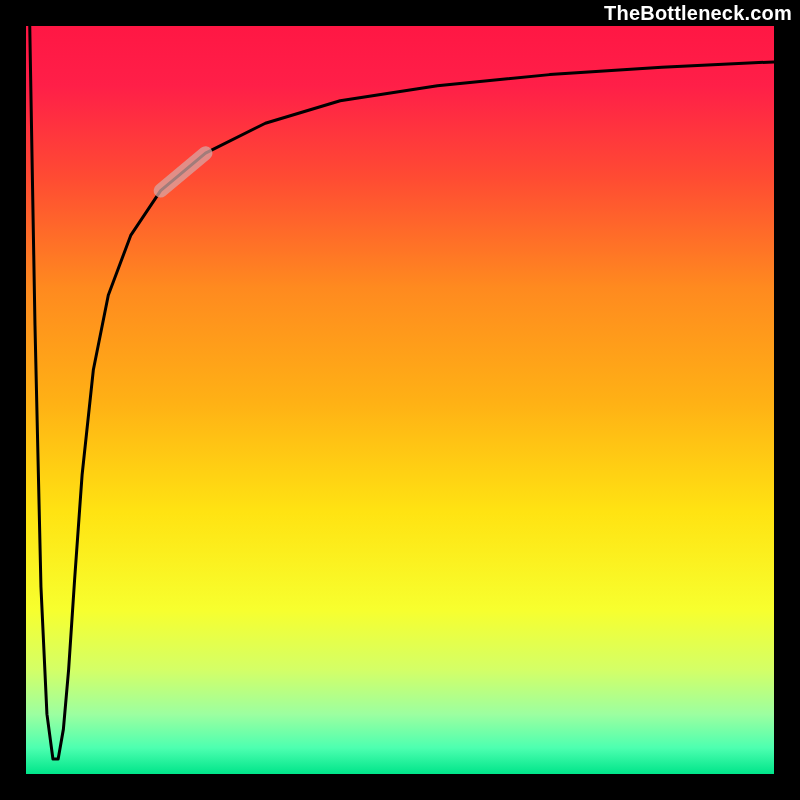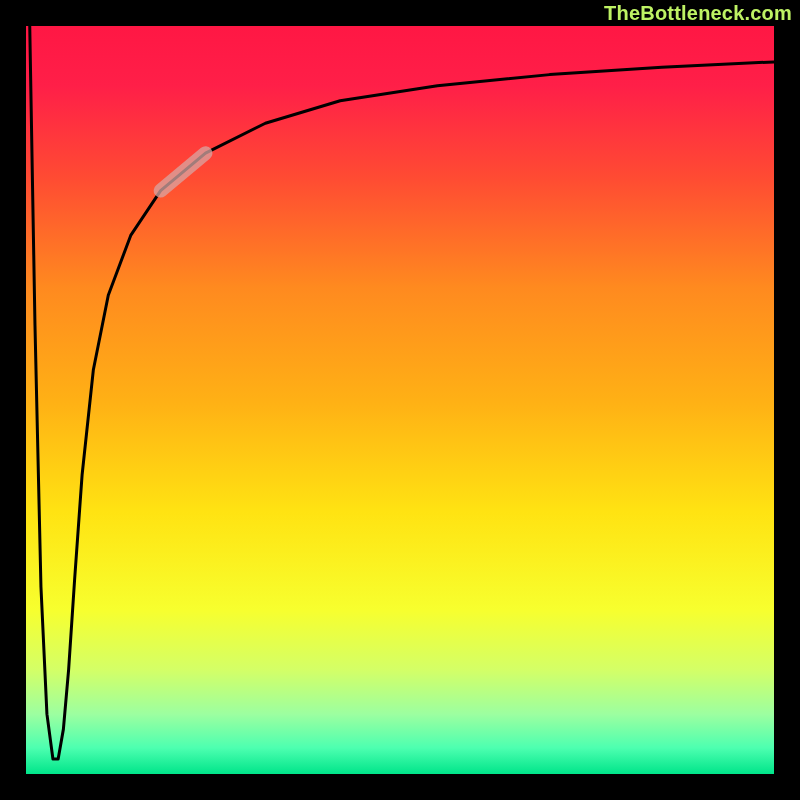--- a/index.html
+++ b/index.html
@@ -14,21 +14,21 @@
   .stage {
     position: relative;
     width: 800px;
     height: 800px;
     background: #000;
   }
   .watermark {
     position: absolute;
     top: 2px;
     right: 8px;
-    color: #bef264;
+    color: #ffffff;
     font-size: 20px;
     font-weight: 600;
     letter-spacing: 0.2px;
     user-select: none;
   }
   svg {
     display: block;
   }
 </style>
 </head>

